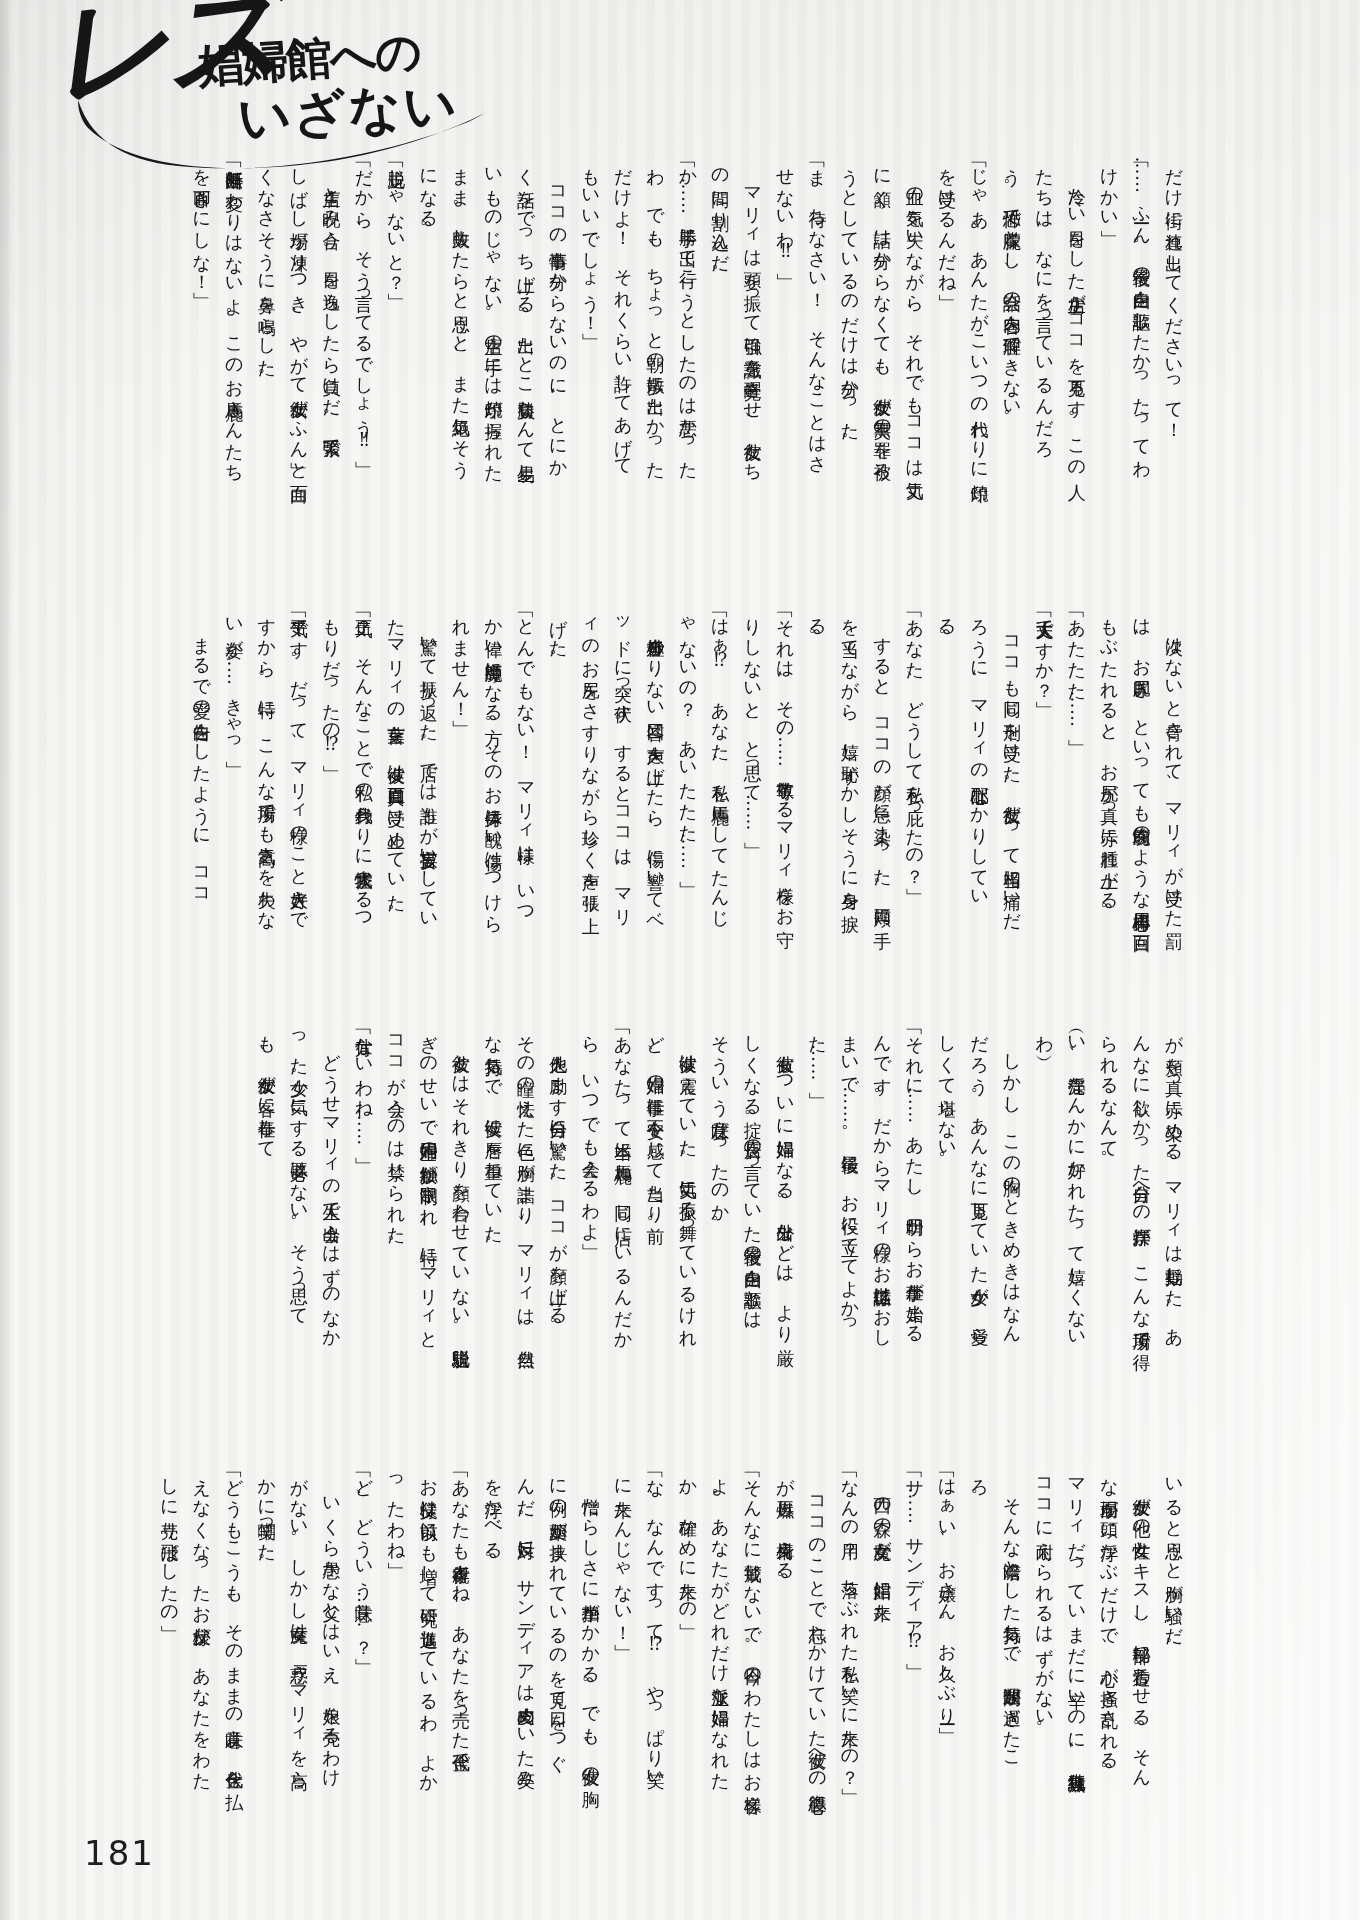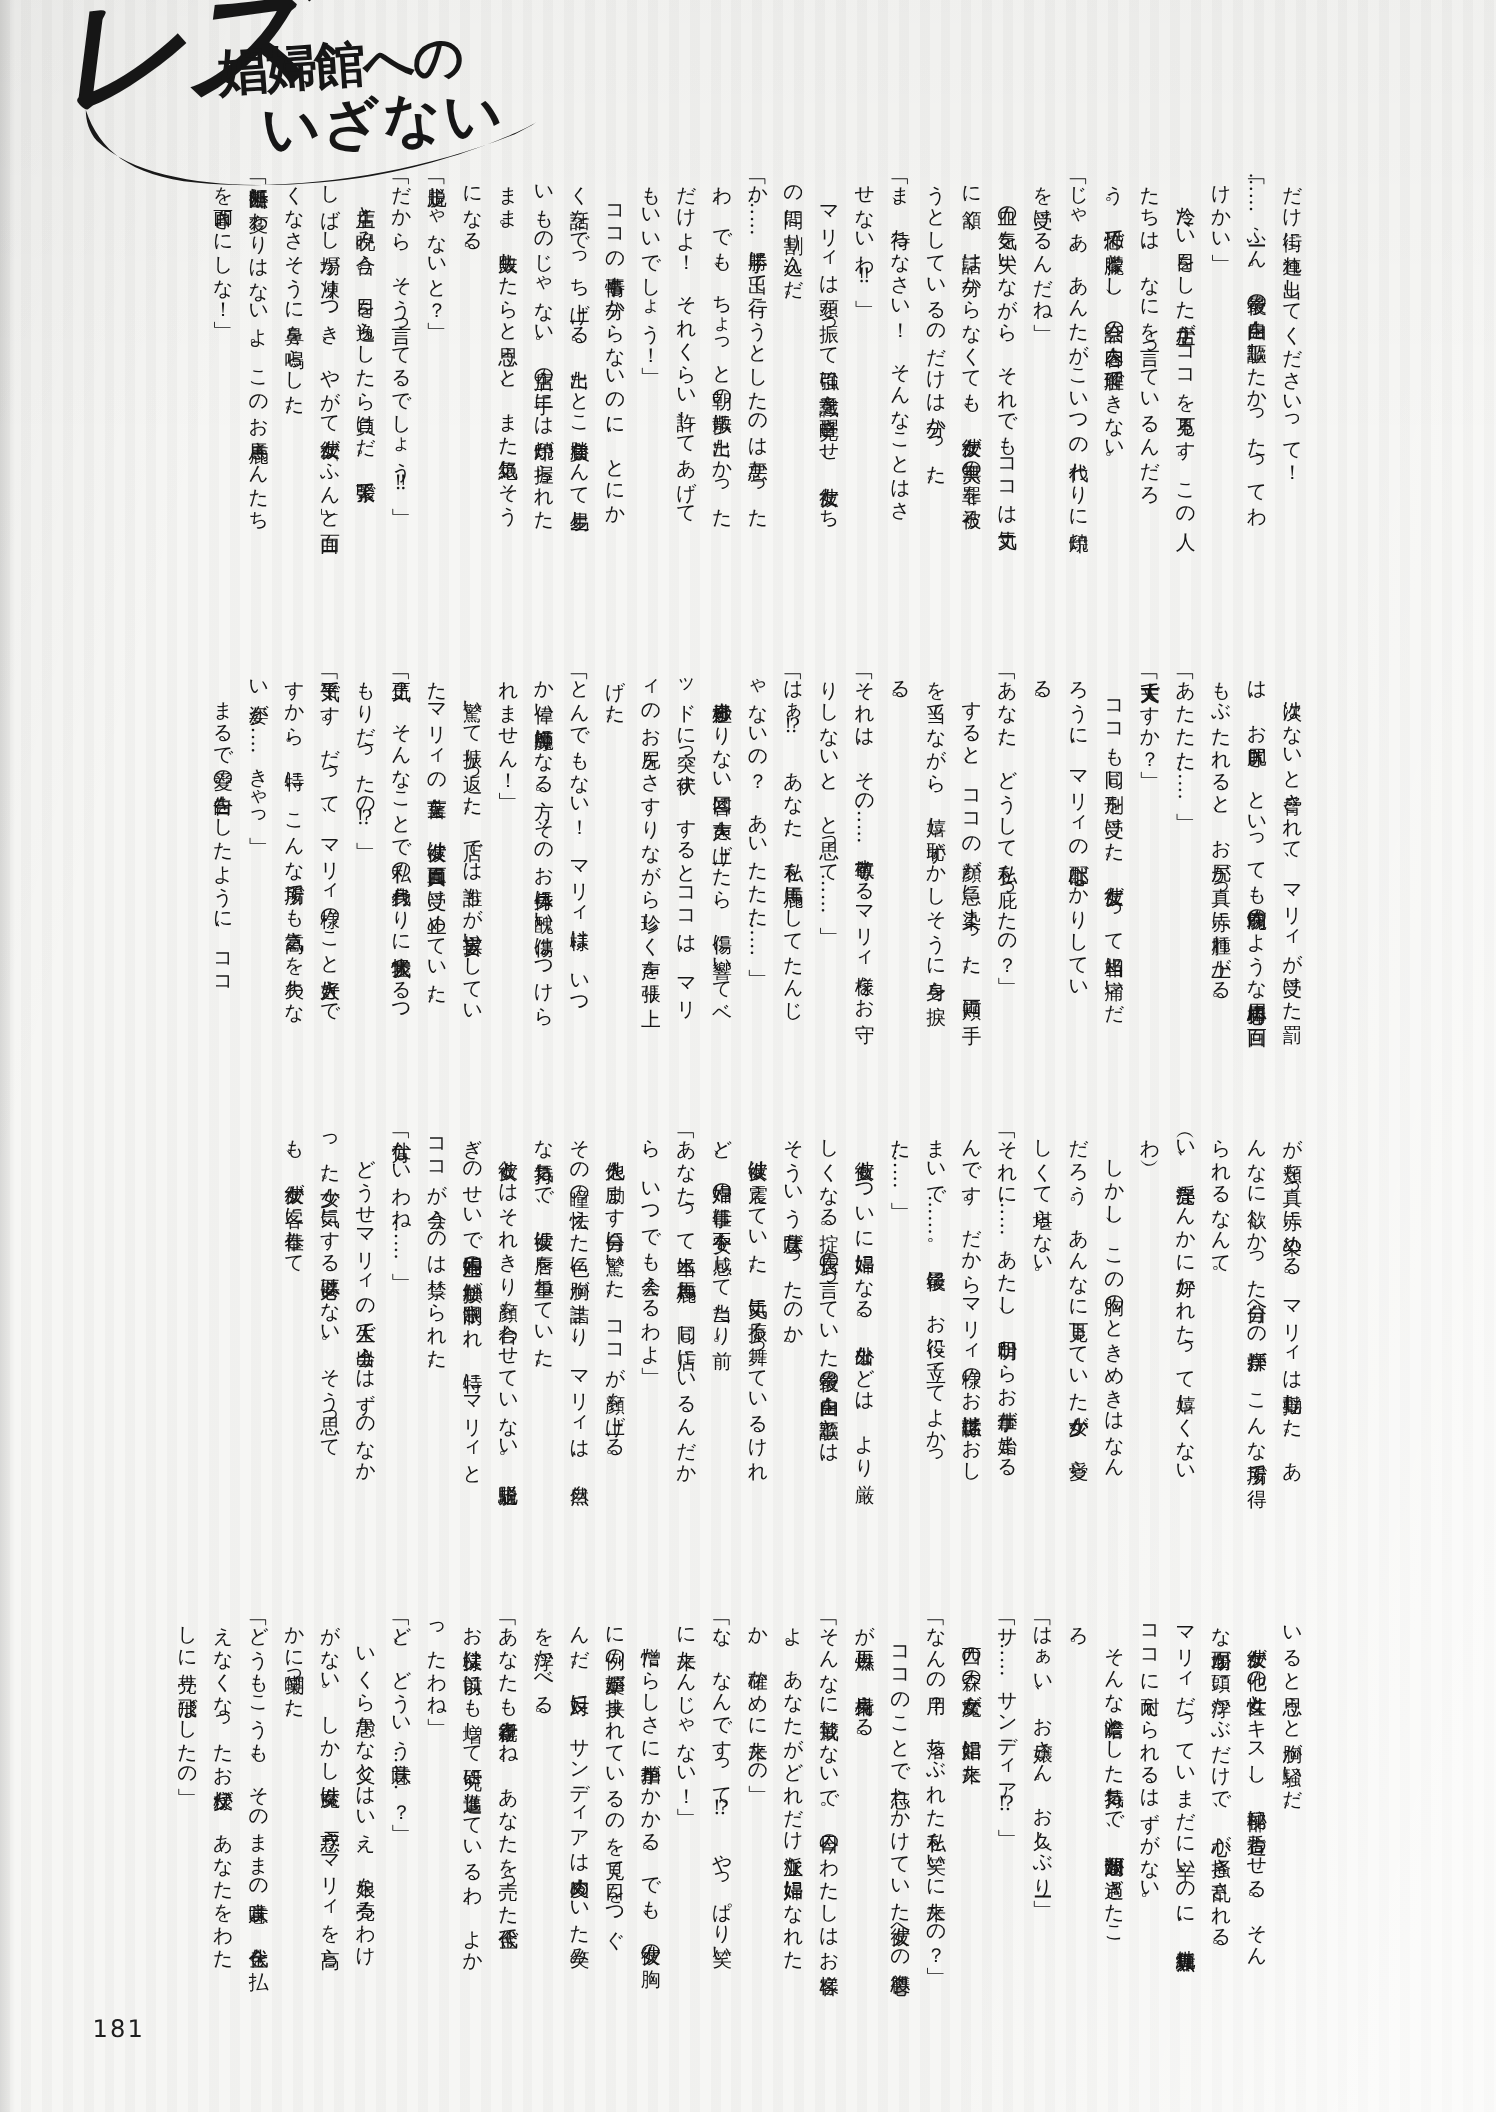--- a/index.html
+++ b/index.html
@@ -86,21 +86,21 @@
   .band2 { top: 606px;  }
   .band3 { top: 1023px; }
   .band4 { top: 1466px; }
 
   
   .page-number {
     position: absolute;
     left: 84px;
     top: 1833px;
     font-family: "DejaVu Sans", "Liberation Sans", sans-serif;
-    font-size: 22px;
+    font-size: 34px;
     letter-spacing: 2px;
     color: #1d1d1d;
   }
 </style>
 </head>
 <body>
 
 <div class="page">
 
   <div class="logo">

